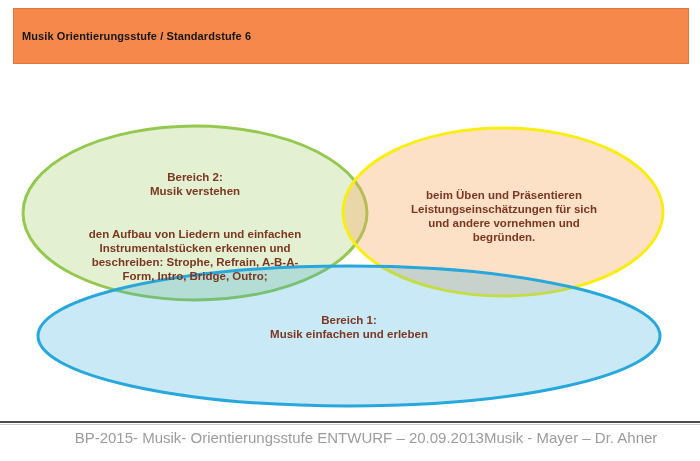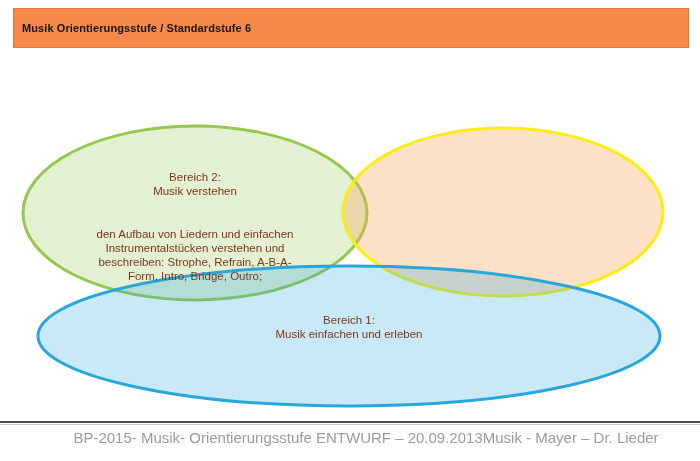--- a/index.html
+++ b/index.html
@@ -2,32 +2,32 @@
 <html><head>
 <meta charset="utf-8">
 <style>
   html,body{margin:0;padding:0;}
   body{
     width:700px;height:461px;position:relative;overflow:hidden;
     background:#ffffff;
     font-family:"Liberation Sans", sans-serif;
   }
   .header{
-    position:absolute;left:13px;top:8px;width:676px;height:40px;
+    position:absolute;left:13px;top:8px;width:676px;height:56px;
     background:#F6884B;border:1px solid #E4читать7539;border:1px solid #E47539;
     box-sizing:border-box;display:flex;align-items:center;
   }
   .header-title{
     font-size:11px;font-weight:bold;color:#161616;padding-left:8px;
     letter-spacing:0.1px;
   }
   .venn{position:absolute;left:0;top:0;}
   .etext{
     position:absolute;text-align:center;white-space:pre-line;
-    font-weight:normal;font-size:11.5px;line-height:14px;color:#7B3722;
+    font-weight:bold;font-size:11.5px;line-height:14px;color:#7B3722;
   }
   .ebody{margin-top:15px;}
   #t-bereich2{left:55px;top:156px;width:280px;}
   #t-bereich3{left:363px;top:159px;width:282px;}
   #t-bereich1{left:109px;top:299px;width:480px;}
   .footer-sep{
     position:absolute;left:0;top:421px;width:700px;height:1px;
     border-top:2px solid #4D4D4D;border-bottom:1px solid #CBCBCB;
   }
   .footer{
@@ -46,31 +46,35 @@
 <svg class="venn" width="700" height="461" viewBox="0 0 700 461" xmlns="http://www.w3.org/2000/svg">
   <ellipse cx="195" cy="213" rx="172" ry="87" stroke-width="3" fill="rgba(150,200,90,0.27)" stroke="#94C84F"></ellipse>
   <ellipse cx="503" cy="212" rx="160" ry="84" stroke-width="3" fill="rgba(245,170,95,0.35)" stroke="#F9EE12"></ellipse>
   <ellipse cx="349" cy="336" rx="311" ry="70" stroke-width="3" fill="rgba(40,168,222,0.25)" stroke="#27A7DC"></ellipse>
 </svg>
 
 <div class="etext" id="t-bereich2">
   <div class="etitle">Bereich 2:
 Musik verstehen</div>
   <div class="ebody">den Aufbau von Liedern und einfachen
-Instrumentalstücken verstehen und
+Instrumentalstücken erkennen und
 beschreiben: Strophe, Refrain, A-B-A-
 Form, Intro, Bridge, Outro;</div>
 </div>
 
 <div class="etext" id="t-bereich3">
+  <div class="ebody">beim Üben und Präsentieren
+Leistungseinschätzungen für sich
+und andere vornehmen und
+begründen.</div>
 </div>
 
 <div class="etext" id="t-bereich1">
   <div class="etitle">Bereich 1:
 Musik einfachen und erleben</div>
 </div>
 
 <div class="footer-sep"></div>
 
 <div class="footer">
   <span>BP-2015- Musik- Orientierungsstufe ENTWURF – 20.09.2013</span>
-  <span>Musik - Mayer – Dr. Lieder</span>
+  <span>Musik - Mayer – Dr. Ahner</span>
 </div>
 
 </body></html>

